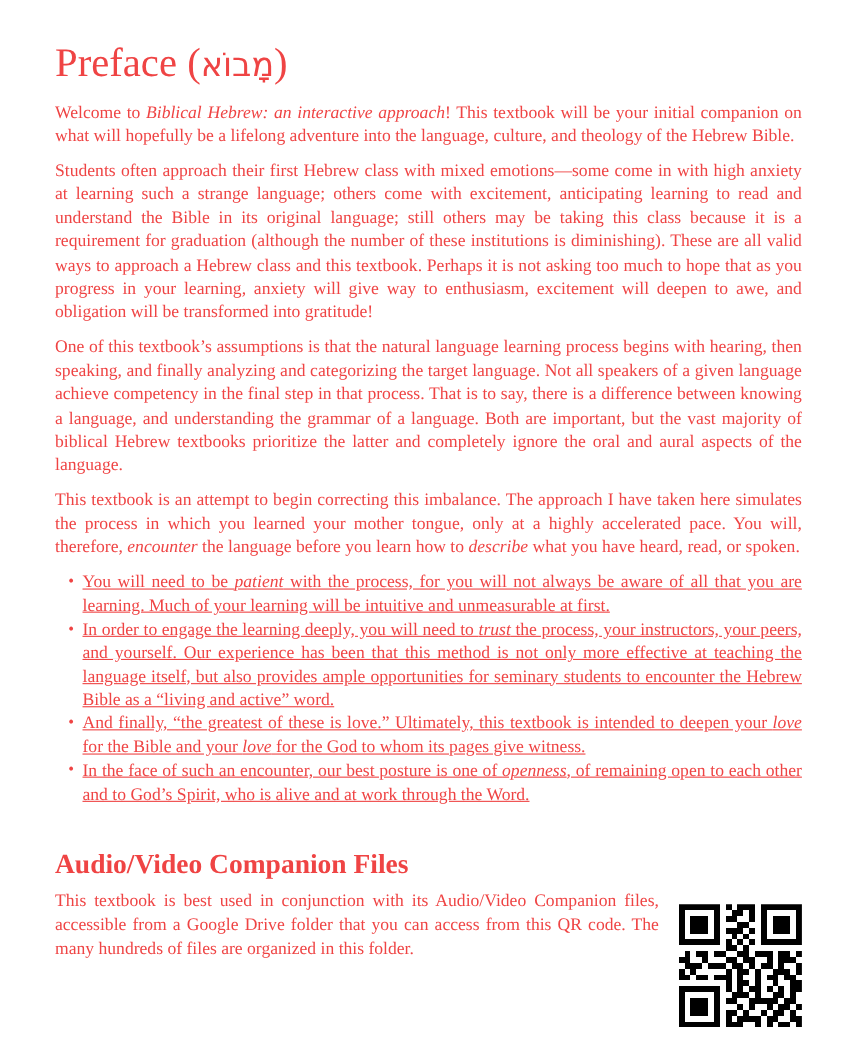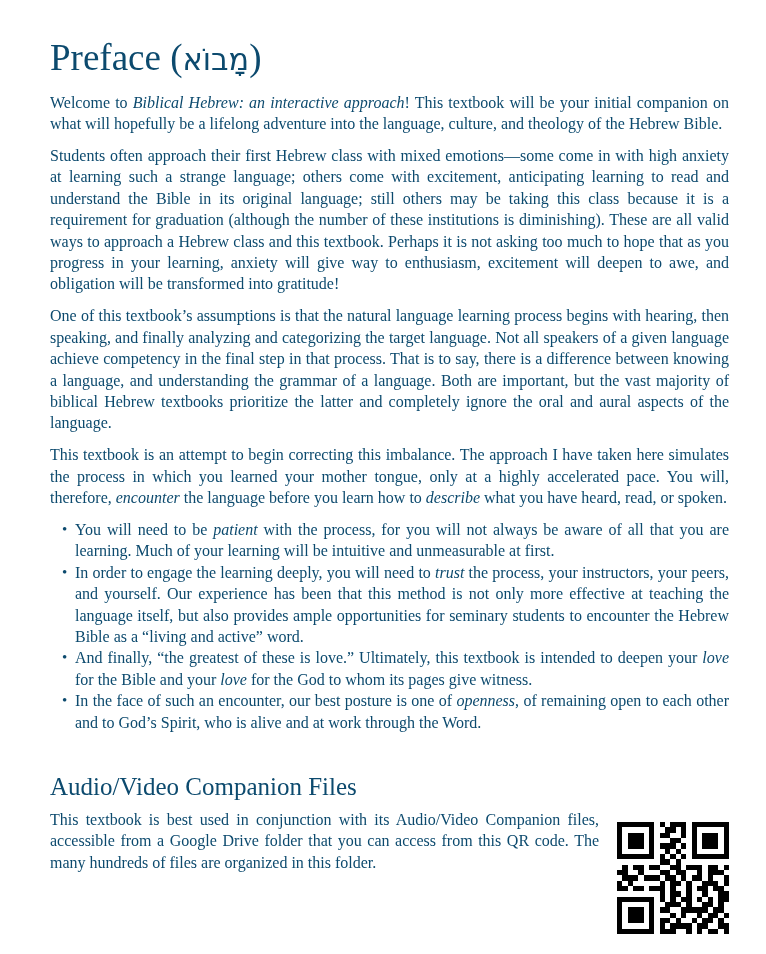--- a/index.html
+++ b/index.html
@@ -1,40 +1,40 @@
 <!DOCTYPE html>
 <html><head>
 <meta charset="utf-8">
 <style>
   * { box-sizing: border-box; }
   html, body { margin: 0; padding: 0; }
   body { background: #ffffff; width: 766px; height: 954px; }
   .page {
     width: 766px; height: 954px; overflow: hidden;
-    background: #ffffff; color: #0c4a6e;
+    background: #ffffff; color: #ef4444;
     padding: 38px 37px 0 50px;
     font-family: "Liberation Serif", serif;
   }
   h1.title {
     font-size: 37px; font-weight: normal;
     margin: 0 0 13px 0; line-height: 1.1;
   }
   .seg-h { font-family: "DejaVu Sans", sans-serif; font-size: 0.82em; }
   .seg-i { font-style: italic; }
   p.body { font-size: 16px; line-height: 21.4px; text-align: justify; margin: 0 0 10.5px 0; font-family: Liberation Serif, serif; }
-  ul.values { list-style: none; margin: 2px 0 10.5px 0; padding: 0 0 0 25px; }
+  ul.values { list-style: none; margin: 2px 0 10.5px 0; padding: 0 0 0 25px; text-decoration: underline; }
   ul.values li {
     position: relative; font-size: 16px; line-height: 21.4px;
     text-align: justify; margin: 0;
   }
   ul.values li::before {
     content: "\2022"; position: absolute; left: -13px; top: 0;
     font-size: 15px;
   }
-  h2.section { font-size: 25px; font-weight: normal; margin: 40px 0 7px 0; line-height: 1.15; }
+  h2.section { font-size: 25px; font-weight: bold; margin: 40px 0 7px 0; line-height: 1.15; }
   .qr-wrap { float: right; width: 112px; height: 112px; margin: 13px 0 0 18px; }
   .qr-wrap svg { display: block; width: 100%; height: 100%; shape-rendering: crispEdges; }
 </style>
 </head>
 <body>
 
 <div class="page">
 
   <h1 class="title"><span>Preface (</span><span class="seg-h">מָבוֹא</span><span>)</span></h1>
 

